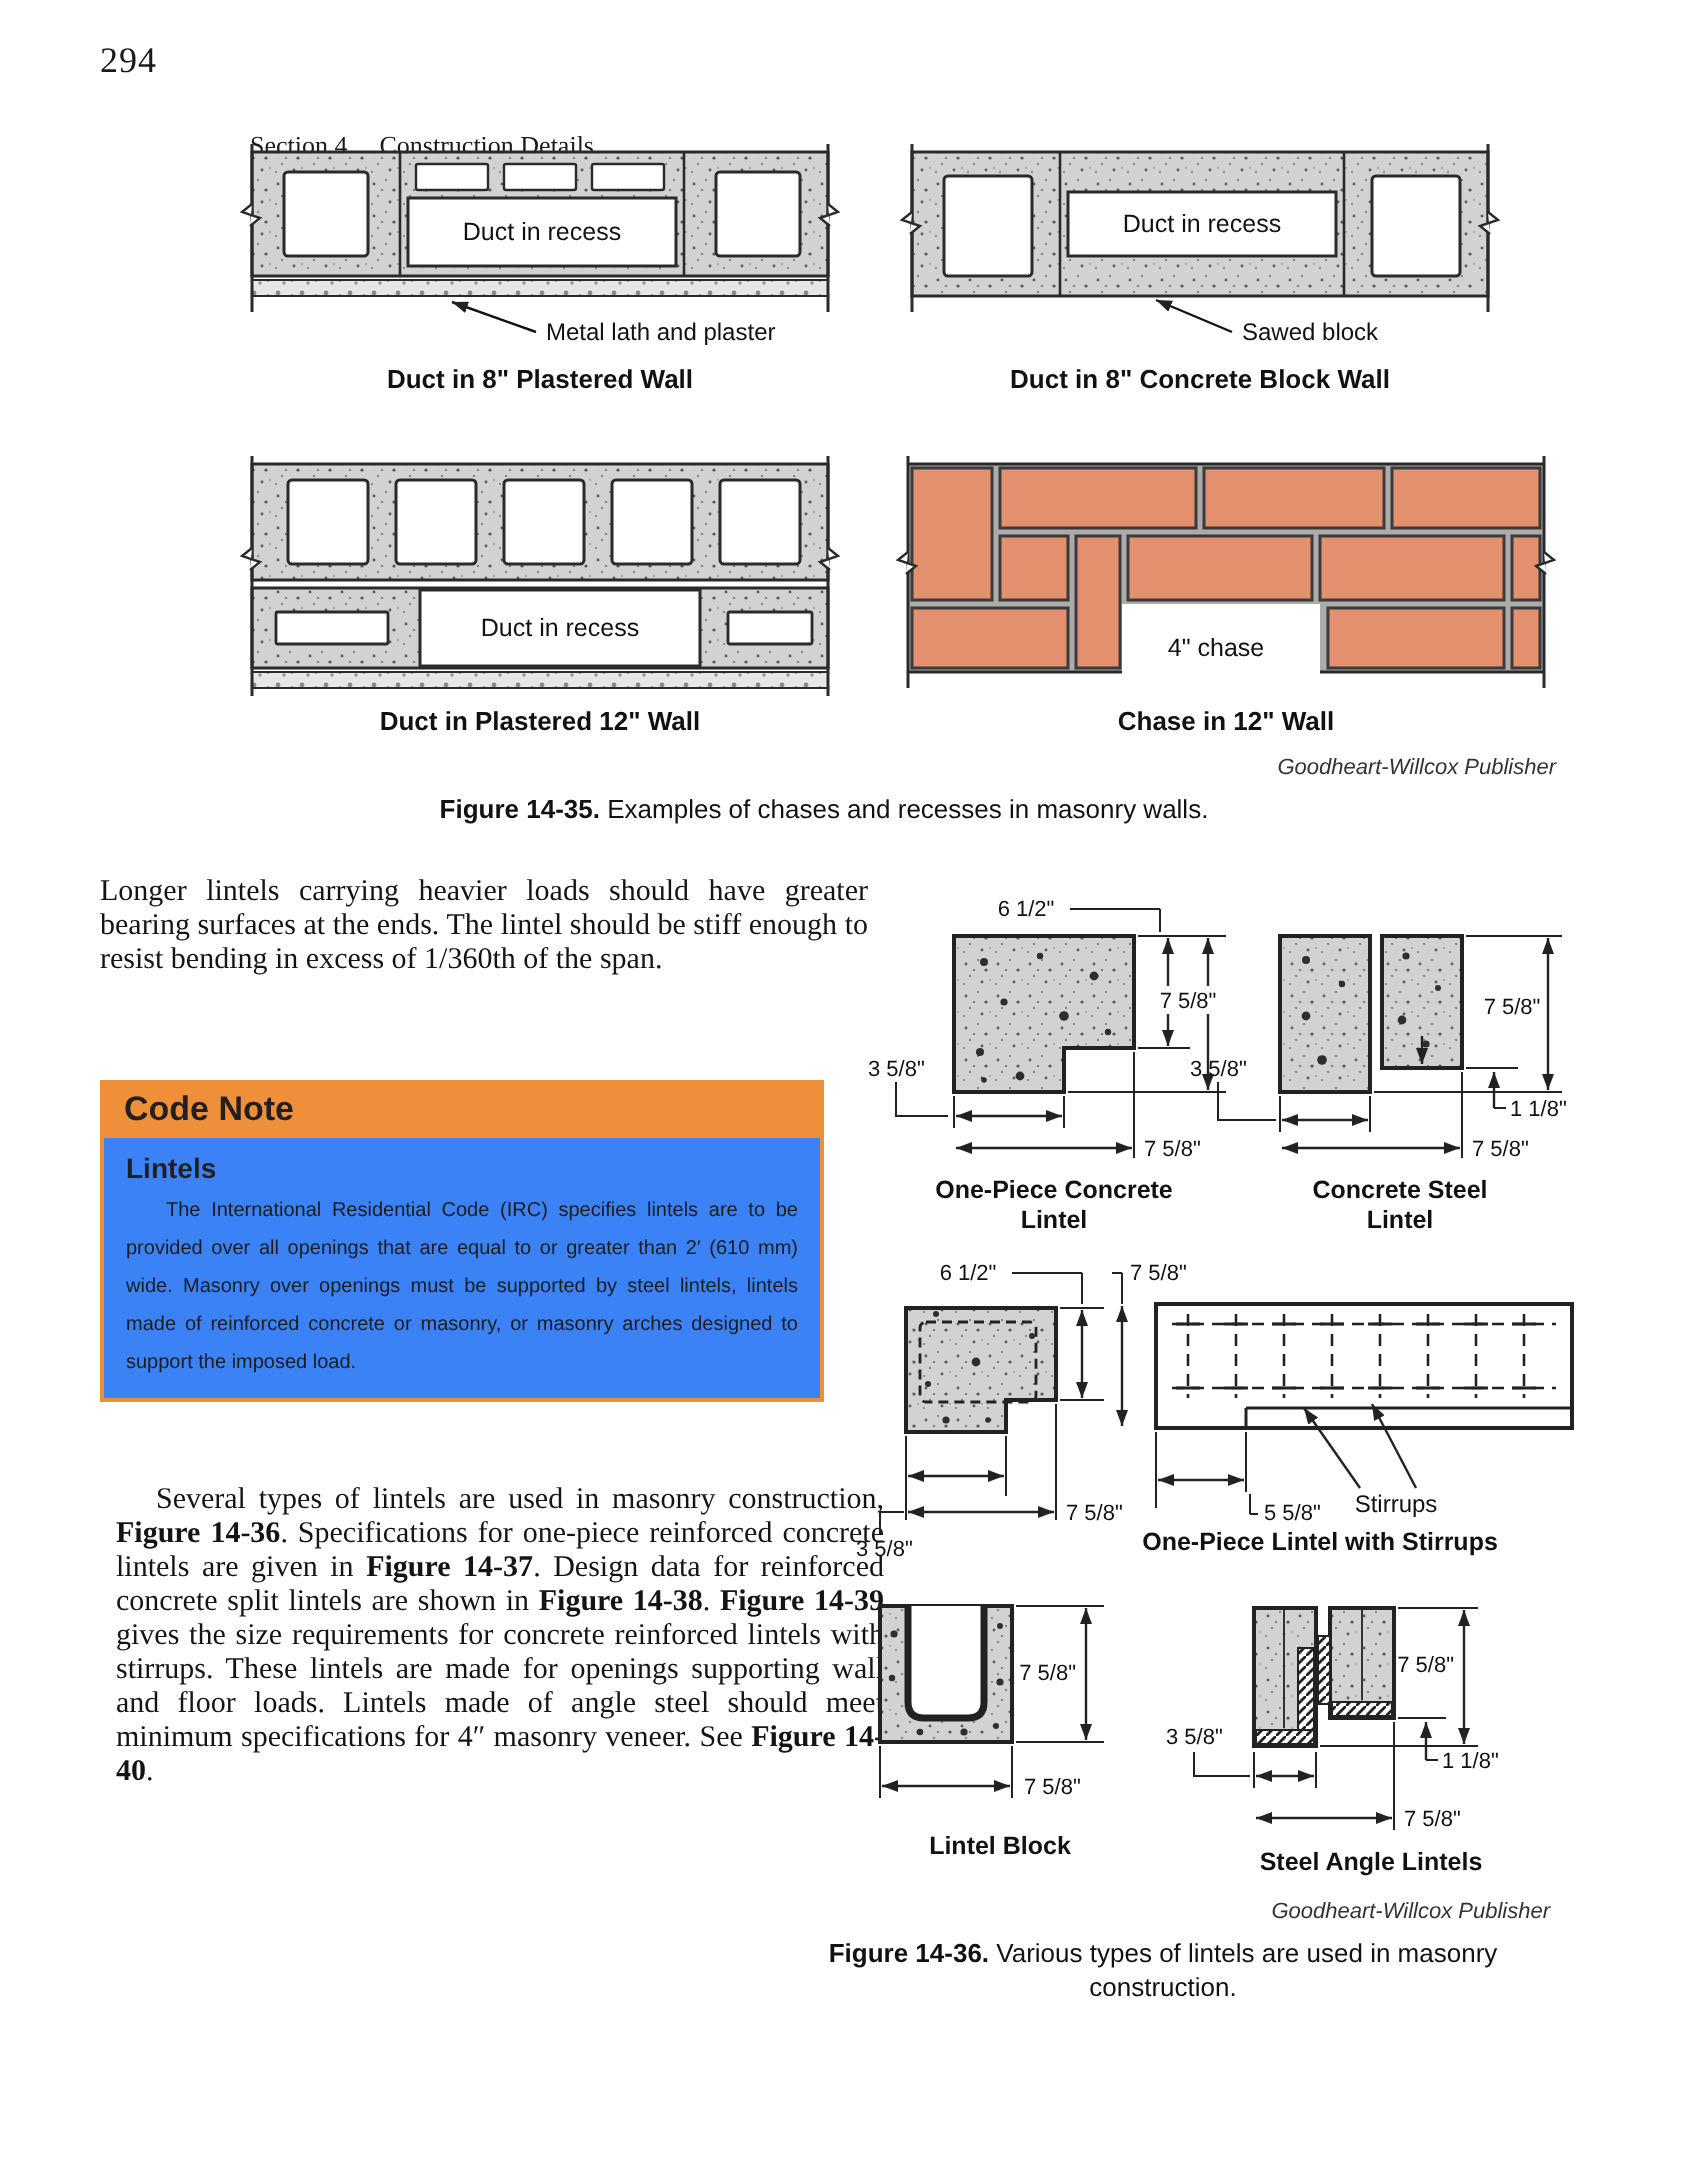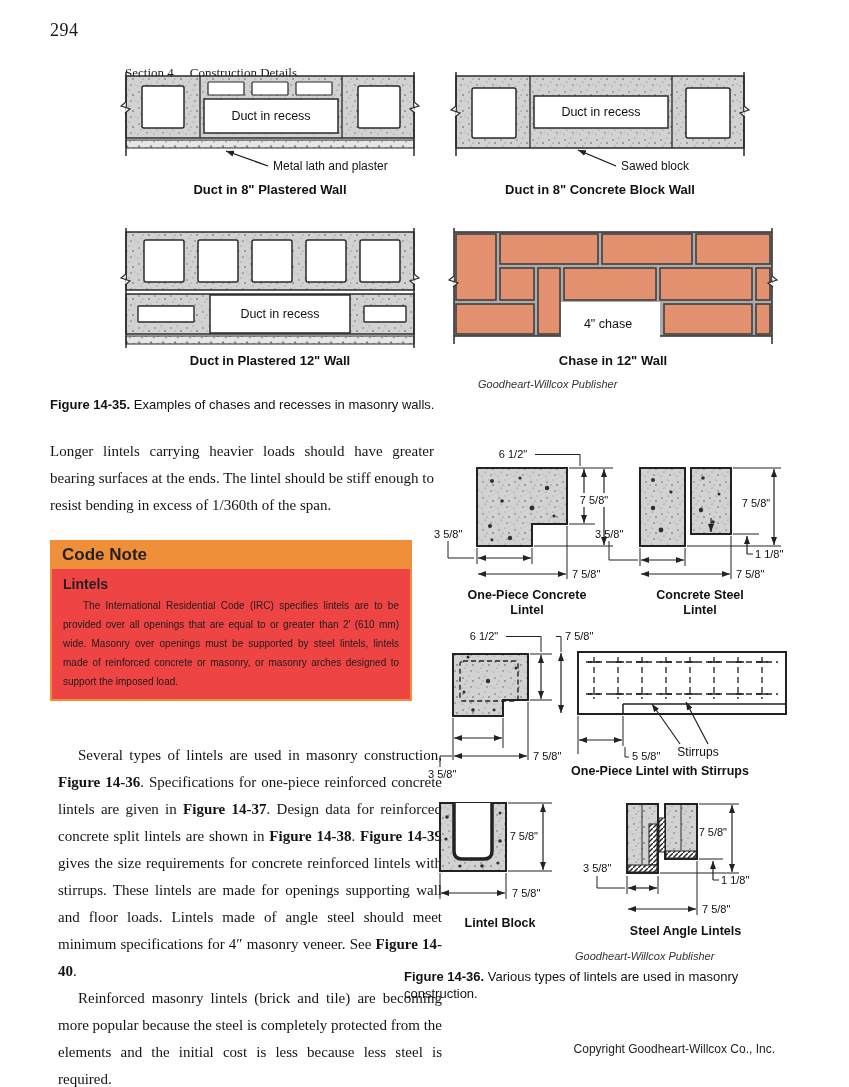--- a/index.html
+++ b/index.html
@@ -6,28 +6,28 @@
   html,body { background:#fff; }
   .page { position:relative; width:849px; height:1087px; background:#fff;
           font-family:"Liberation Serif", serif; color:#1a1a1a; overflow:hidden; }
   .abs { position:absolute; }
   .pg-num { font-size:18px; letter-spacing:0.5px; }
   .sec-head { font-size:13px;margin-top:39px; }
   .sec-head .sec-title { margin-left:16px; }
   .wallcap { font-family:"Liberation Sans", sans-serif; font-weight:bold; font-size:13px;
              text-align:center; color:#111; }
   .credit { font-family:"Liberation Sans", sans-serif; font-style:italic; font-size:11px;
-            color:#333; }
-  .figcap { font-family:"Liberation Sans", sans-serif; font-size:13px; color:#111; line-height:17px; }
-  .bodytext { font-size:15px; line-height:27px; text-align:justify; color:#141414; }
+            color:#333; text-align:right; }
+  .figcap { font-family:"Liberation Sans", sans-serif; font-size:13px; color:#111; line-height:17px;text-align:center; }
+  .bodytext { font-size:15px; line-height:17px; text-align:justify; color:#141414; }
   .bodytext p.indent { text-indent:20px; text-align:justify; }
   .codenote { border:2px solid #ef8f39; width:362px; }
   .codenote .cn-head { background:#ef8f39; font-family:"Liberation Sans", sans-serif;
                        font-weight:bold; font-size:17px; color:#231f20; padding:3px 10px 4px; }
-  .codenote .cn-body { background:#ef4444; padding:7px 11px 8px; }
+  .codenote .cn-body { background:#3b82f6; padding:7px 11px 8px; }
   .codenote .cn-title { font-family:"Liberation Sans", sans-serif; font-weight:bold;
                         font-size:14px; color:#231f20; margin-bottom:4px; }
   .codenote .cn-text { font-family:Liberation Sans, sans-serif; font-size:10px;
                        line-height:19px; text-align:justify; text-indent:20px; color:#1c1c1c; }
   .lintelcap { font-family:"Liberation Sans", sans-serif; font-weight:bold; font-size:12.5px;
                text-align:center; color:#111; line-height:15px; }
   .footer { font-family:"Liberation Sans", sans-serif; font-size:12px; color:#222; text-align:right; }
   svg text { font-family:"Liberation Sans", sans-serif; fill:#111; }
 </style>
 </head>
@@ -165,21 +165,20 @@
   <div class="abs codenote" style="left:50px;top:540px">
     <div class="cn-head">Code Note</div>
     <div class="cn-body">
       <div class="cn-title">Lintels</div>
       <div class="cn-text">The International Residential Code (IRC) specifies lintels are to be provided over all openings that are equal to or greater than 2′ (610 mm) wide. Masonry over openings must be supported by steel lintels, lintels made of reinforced concrete or masonry, or masonry arches designed to support the imposed load.</div>
     </div>
   </div>
 
   <div class="abs bodytext" style="left:58px;top:742px;width:384px">
     <p class="indent"><span>Several types of lintels are used in masonry construction, </span><b>Figure 14-36</b><span>. Specifications for one-piece reinforced concrete lintels are given in </span><b>Figure 14-37</b><span>. Design data for reinforced concrete split lintels are shown in </span><b>Figure 14-38</b><span>. </span><b>Figure 14-39</b><span> gives the size requirements for concrete reinforced lintels with stirrups. These lintels are made for openings supporting wall and floor loads. Lintels made of angle steel should meet minimum specifications for 4″ masonry veneer. See </span><b>Figure 14-40</b><span>.</span></p>
-    <p class="indent">Reinforced masonry lintels (brick and tile) are becoming more popular because the steel is completely protected from the elements and the initial cost is less because less steel is required.</p>
   </div>
 
   <svg class="abs" style="left:432px;top:446px" width="190" height="138" viewBox="0 0 190 138">
     <path d="M45,22 H135 V78 H100 V100 H45 Z" fill="url(#stip)" stroke="#222" stroke-width="2"></path>
     <g fill="#2e2e2e">
       <circle cx="60" cy="35" r="2"></circle>
         <circle cx="88" cy="32" r="1.6"></circle>
         <circle cx="115" cy="42" r="2.2"></circle>
       <circle cx="70" cy="55" r="1.8"></circle>
         <circle cx="100" cy="62" r="2.4"></circle>
@@ -392,15 +391,14 @@
     <text x="138" y="96" font-size="11">1 1/8"</text>
     <text x="119" y="125" font-size="11">7 5/8"</text>
   </svg>
   <div class="abs lintelcap" style="left:598px;top:924px;width:175px">Steel Angle Lintels</div>
 
   <div class="abs credit" style="left:575px;top:950px;width:200px">Goodheart-Willcox Publisher</div>
   <div class="abs figcap" style="left:404px;top:968px;width:355px">
     <b>Figure 14-36.</b><span> Various types of lintels are used in masonry construction.</span>
   </div>
 
-  <div class="abs footer" style="left:490px;top:1042px;width:285px">Copyright Goodheart-Willcox Co., Inc.</div>
 
 </div>
 
 </body></html>

